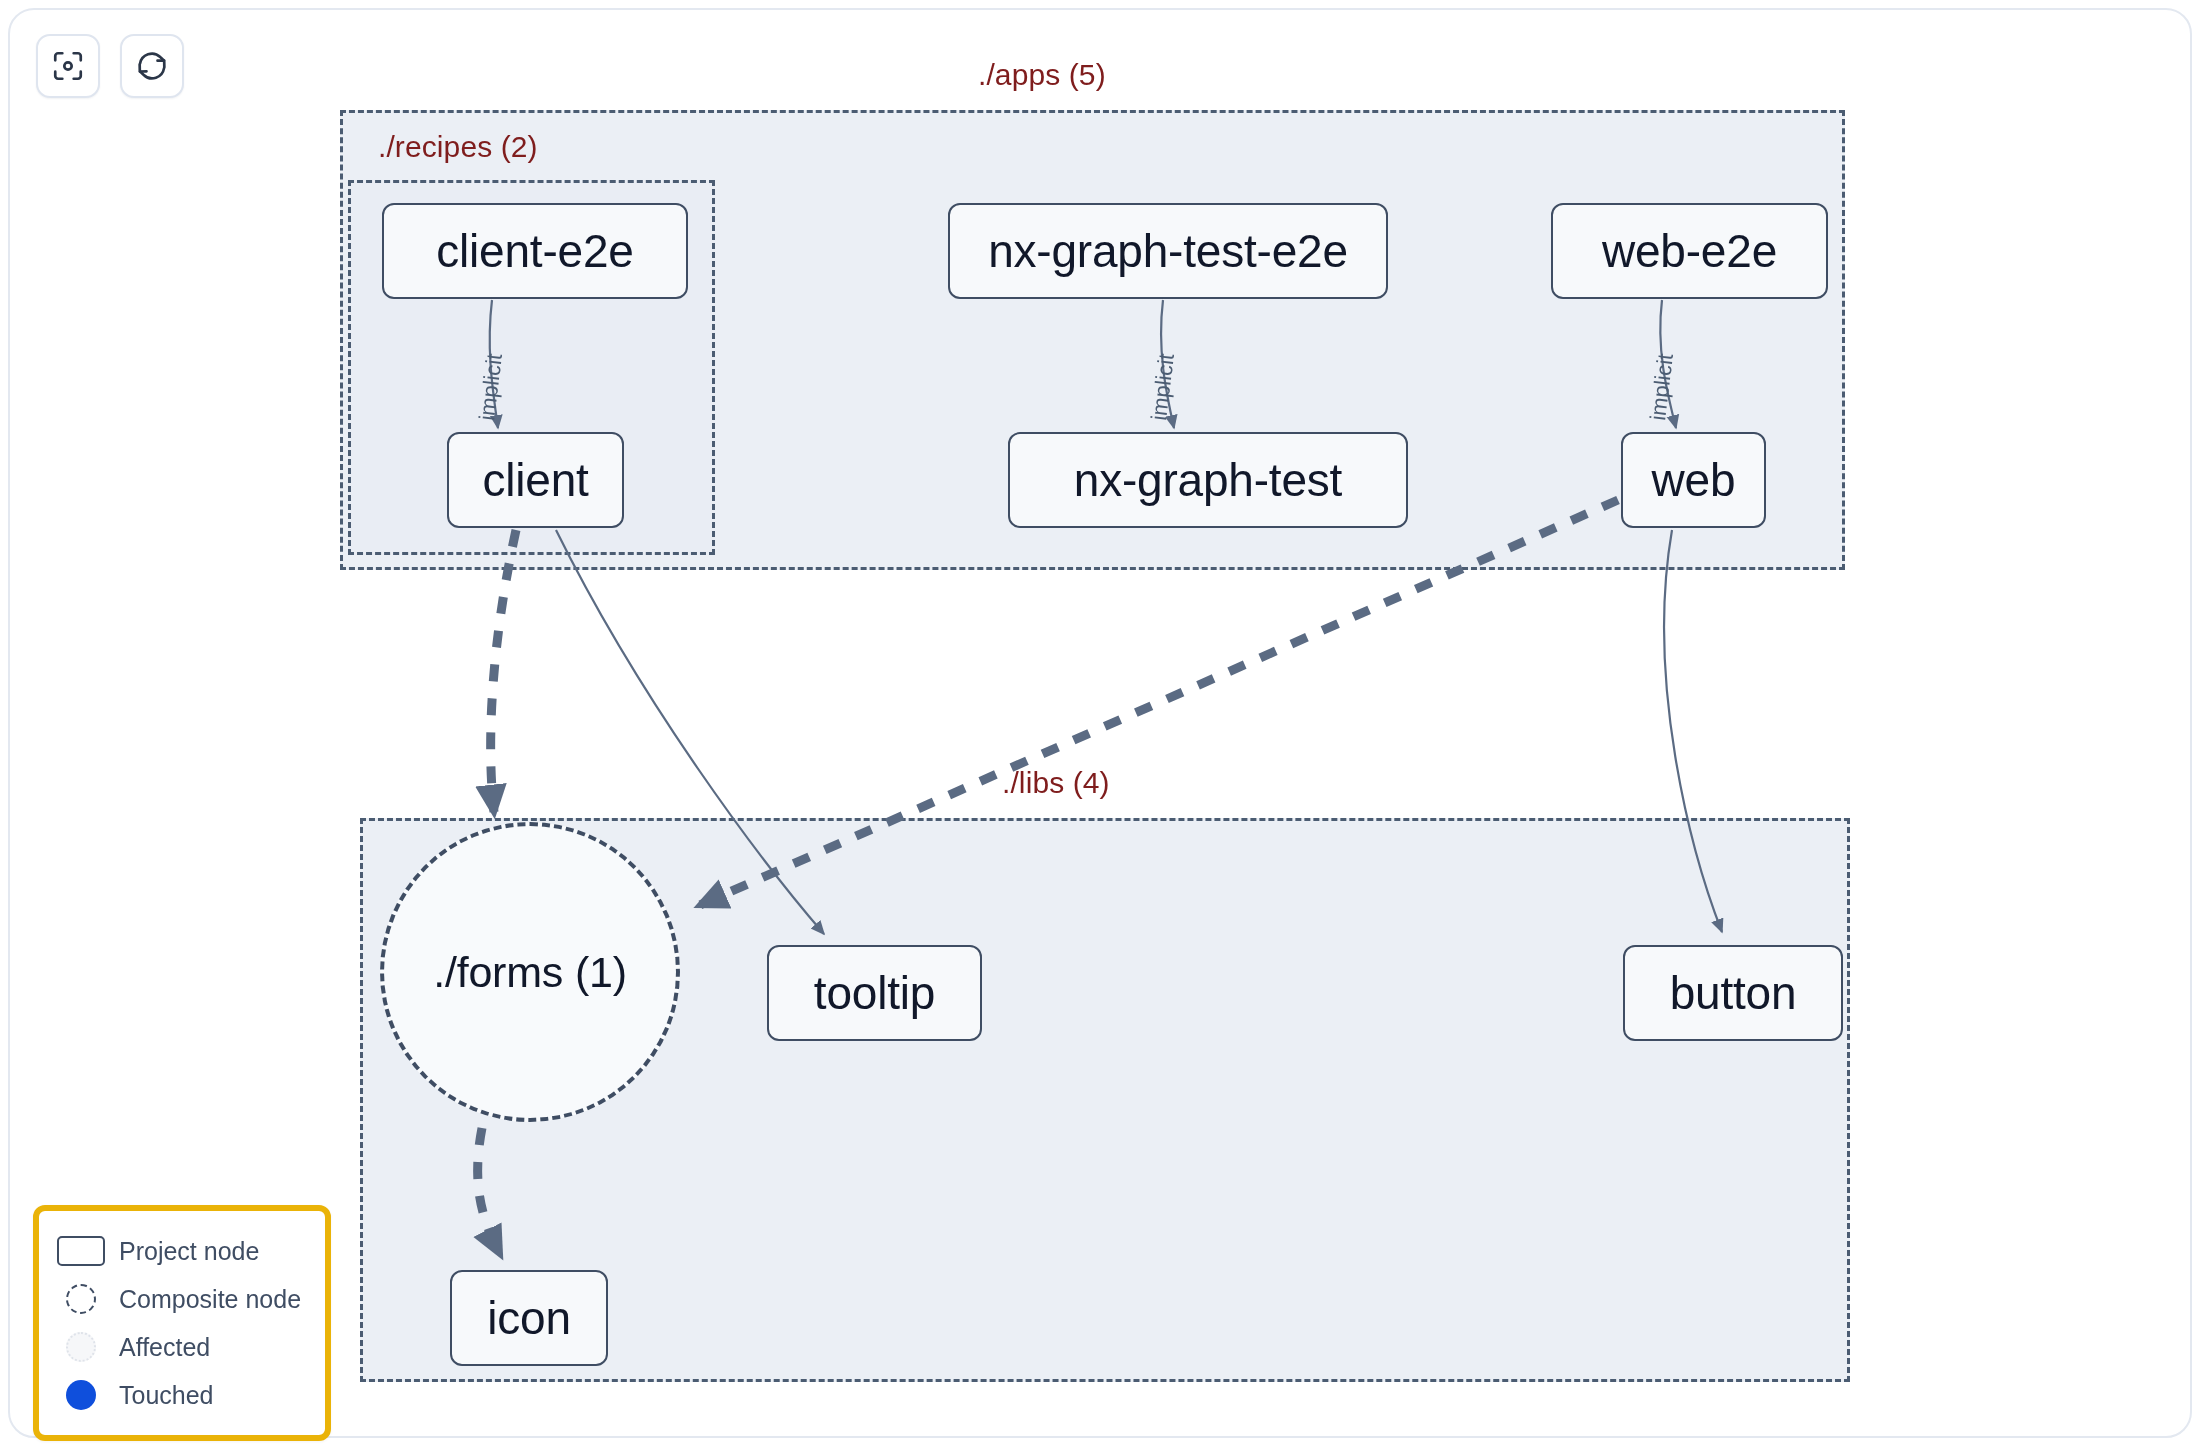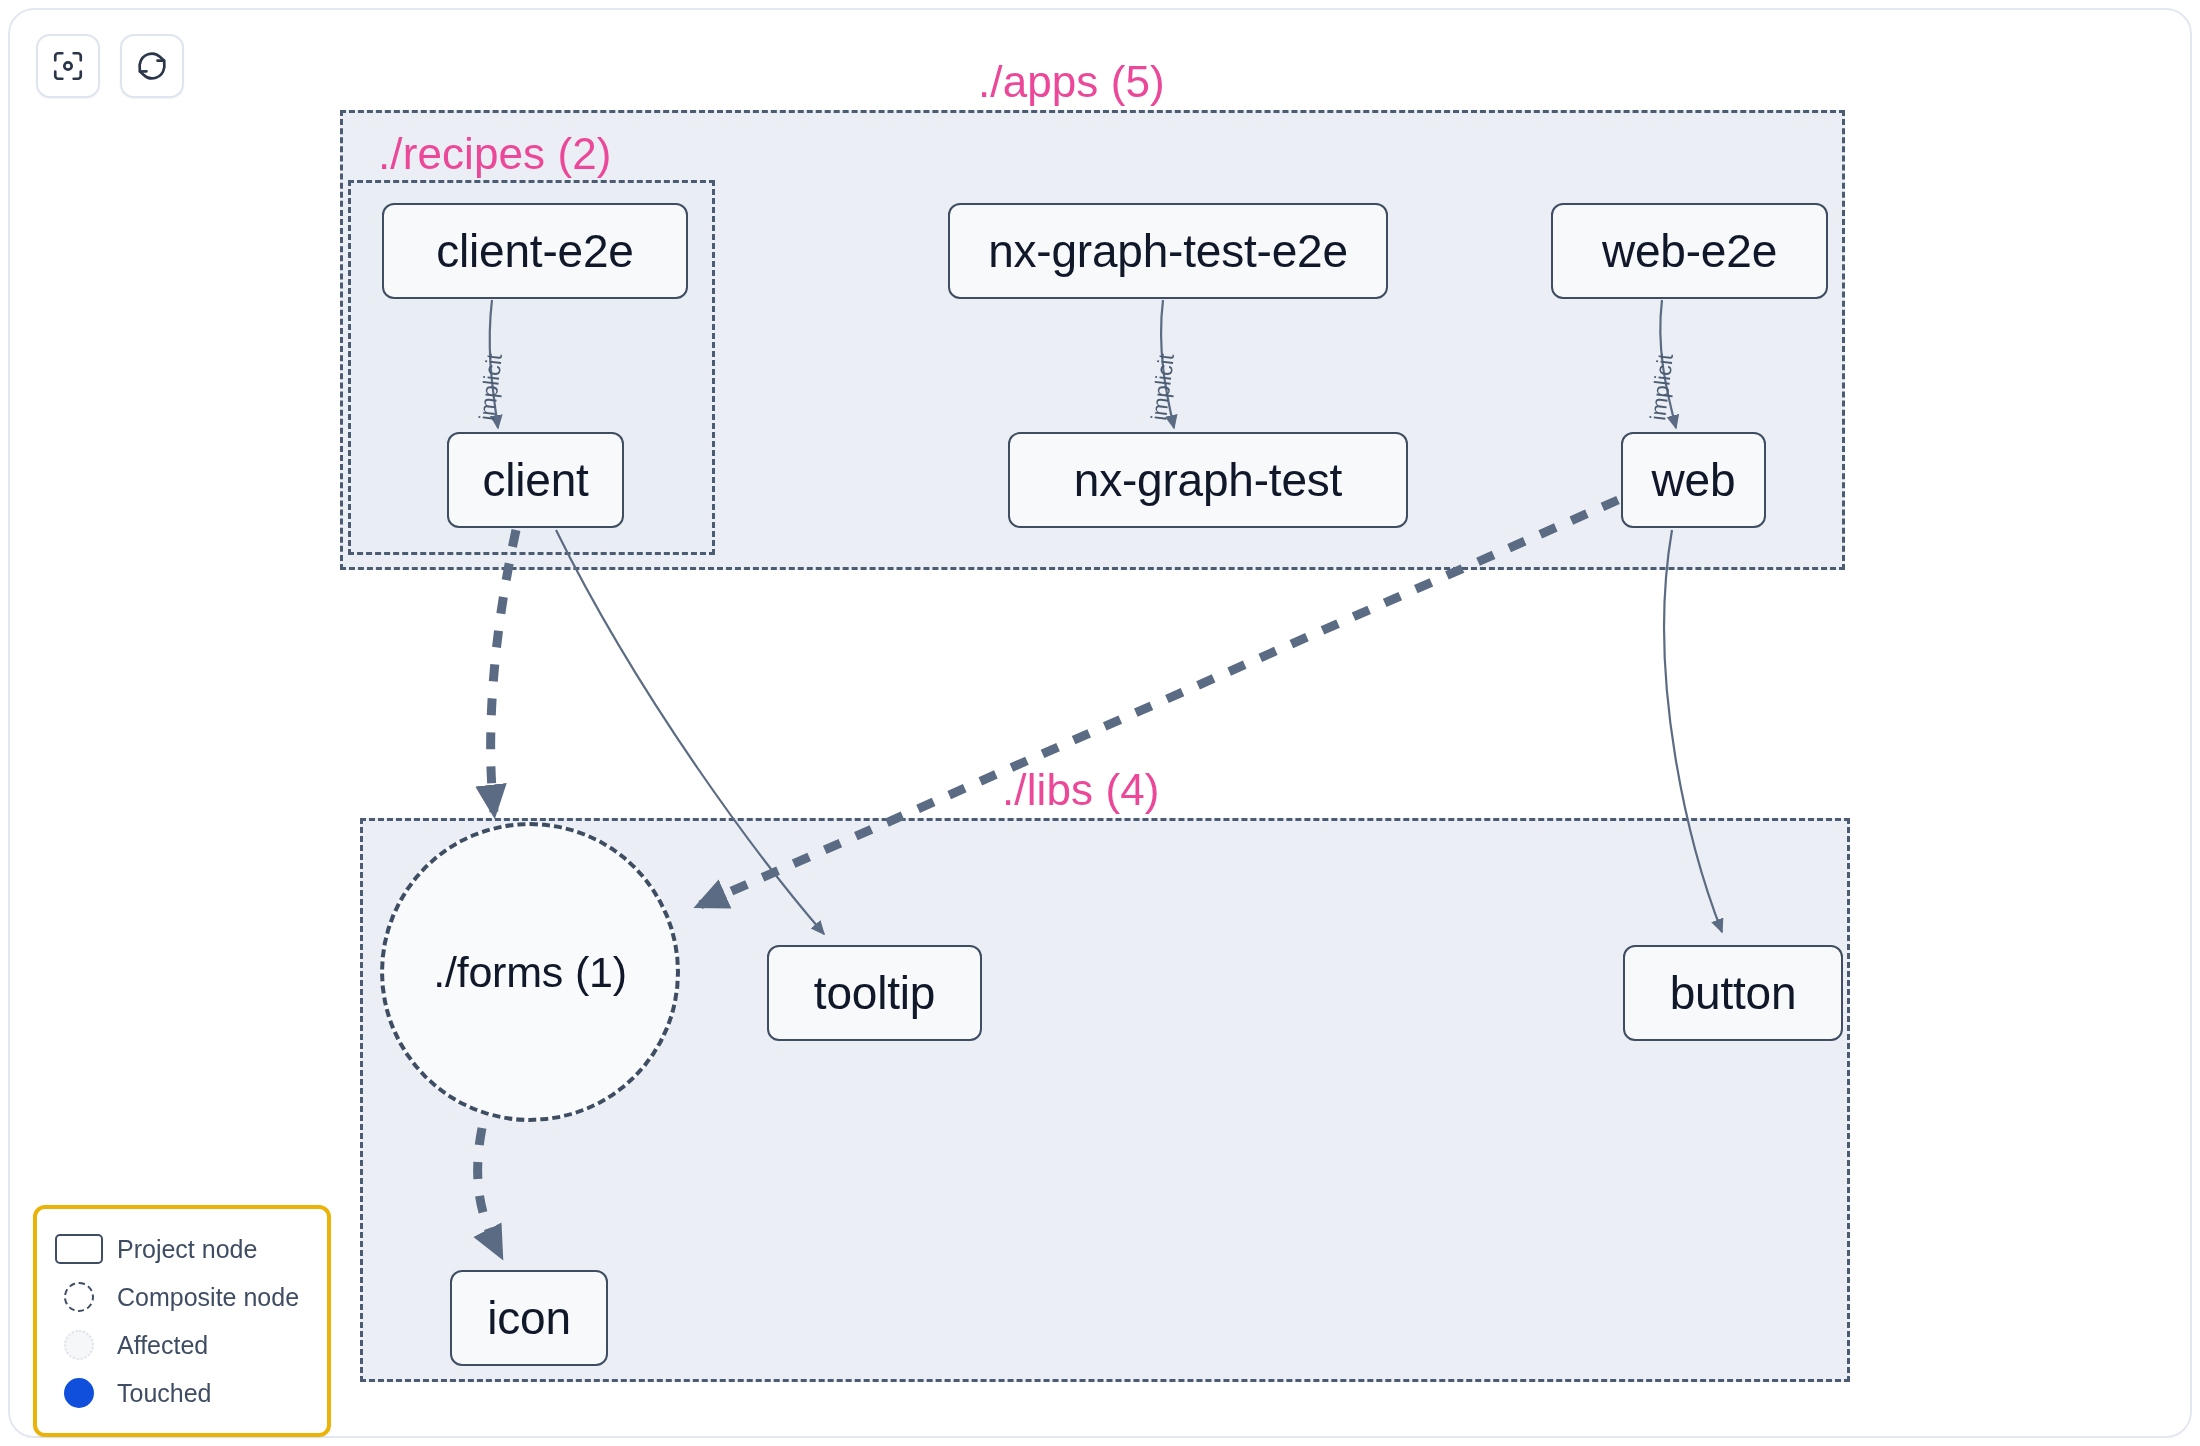--- a/index.html
+++ b/index.html
@@ -66,22 +66,22 @@
   
   .group {
     position: absolute;
     border: 3px dashed #4b5c72;
     background: #ebeff5;
     z-index: 12;
   }
   .group.inner { background: #e9edf4; z-index: 14; }
   .group-label {
     position: absolute;
-    font-size: 44px;
-    color: #ec4899;
+    font-size: 30px;
+    color: #7f1d1d;
     letter-spacing: .1px;
     white-space: nowrap;
     z-index: 16;
     line-height: 1;
   }
 
   
   .node {
     position: absolute;
     border: 2.5px solid #3f4d63;
@@ -104,21 +104,21 @@
     background: #f8fafc;
     padding: 0;
     text-align: right;
   }
 
   
   .legend {
     position: absolute;
     left: 33px; top: 1205px;
     width: 298px;
-    border: 4px solid #eab308;
+    border: 6px solid #eab308;
     border-radius: 12px;
     background: #ffffff;
     padding: 16px 16px 16px 14px;
     z-index: 50;
     box-shadow: 0 1px 3px rgba(20,30,60,.05);
   }
   .legend-row {
     display: flex;
     align-items: center;
     height: 48px;

